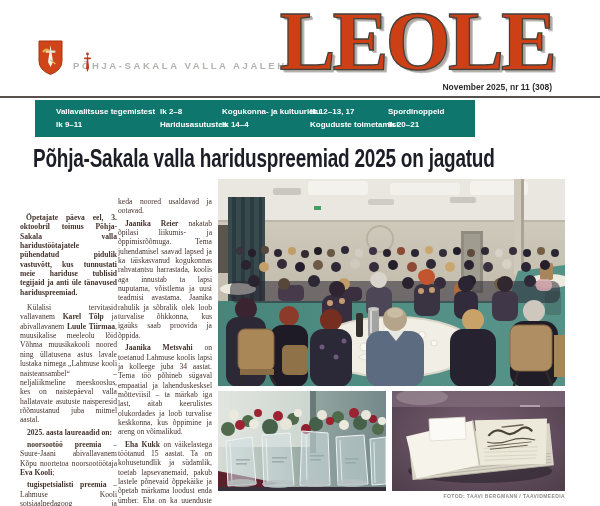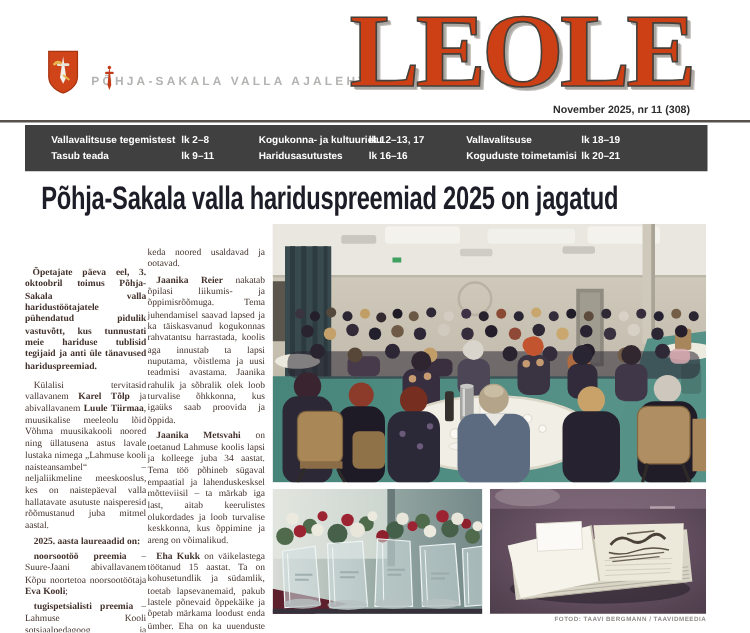--- a/index.html
+++ b/index.html
@@ -12,21 +12,21 @@
            letter-spacing:2.6px;color:#b5b3b1;white-space:nowrap;}
   .tag-sword{position:absolute;left:83px;top:52px;width:9px;height:24px;}
   .masthead{position:absolute;right:46px;top:0px;font-family:Liberation Serif, serif;
             font-weight:bold;font-size:84px;line-height:84px;letter-spacing:-3px;
             color:#cd4015;-webkit-text-stroke:1.3px #45403a;
             text-shadow:2.5px 2px 0 #aaa6a2,3.5px 3px 0 #c4c0bc;white-space:nowrap;}
   .issue{position:absolute;right:48px;top:82px;font-size:8.5px;font-weight:bold;color:#2e2c2c;}
   .head-rule{position:absolute;left:0;top:96px;width:600px;height:2px;background:#57514d;}
 
   
-  .bar{position:absolute;left:20px;top:100px;width:546px;height:37px;background:#404040;}
+  .bar{position:absolute;left:35px;top:100px;width:440px;height:37px;background:#0f766e;}
   .bar-grid{display:grid;grid-template-columns:104px 62px 88px 78px 92px 85px;
             padding:5px 0 0 21px;}
   .bar-grid span{font-size:8px;font-weight:bold;color:#fff;line-height:13px;white-space:nowrap;}
 
   
   .headline{position:absolute;left:33px;top:143px;margin:0;font-size:26px;font-weight:bold;
             color:#1d1d28;letter-spacing:-0.3px;white-space:nowrap;
             transform:scaleX(0.73);transform-origin:0 0;}
 
   
@@ -74,26 +74,25 @@
   <div class="masthead">LEOLE</div>
   <div class="issue">November 2025, nr 11 (308)</div>
   <div class="head-rule"></div>
 
   <div class="bar">
     <div class="bar-grid">
       <span>Vallavalitsuse tegemistest</span>
       <span>lk 2–8</span>
       <span>Kogukonna- ja kultuurielu</span>
       <span>lk 12–13, 17</span>
-      <span>Vallavalitsuse</span>
+      <span>Spordinoppeid</span>
       <span>lk 18–19</span>
-      <span>Tasub teada</span>
       <span>lk 9–11</span>
       <span>Haridusasutustes</span>
-      <span>lk 16–16</span>
+      <span>lk 14–4</span>
       <span>Koguduste toimetamisi</span>
       <span>lk 20–21</span>
     </div>
   </div>
 
   <h1 class="headline">Põhja-Sakala valla hariduspreemiad 2025 on jagatud</h1>
 
   <div class="col col1">
       <p class="lead"><span class="b">Õpetajate päeva eel, 3. oktoobril toimus Põhja-Sakala valla haridustöötajatele pühendatud pidulik vastuvõtt, kus tunnustati meie hariduse tublisid tegijaid ja anti üle tänavused hariduspreemiad.</span></p>
       <p><span>Külalisi tervitasid vallavanem </span><span class="b">Karel Tõlp</span><span> ja abivallavanem </span><span class="b">Luule Tiirmaa</span><span>, muusikalise meeleolu lõid Võhma muusikakooli noored ning üllatusena astus lavale lustaka nimega „Lahmuse kooli naisteansambel“ – neljaliikmeline meeskooslus, kes on naistepäeval valla hallatavate asutuste naisperesid rõõmustanud juba mitmel aastal.</span></p>

